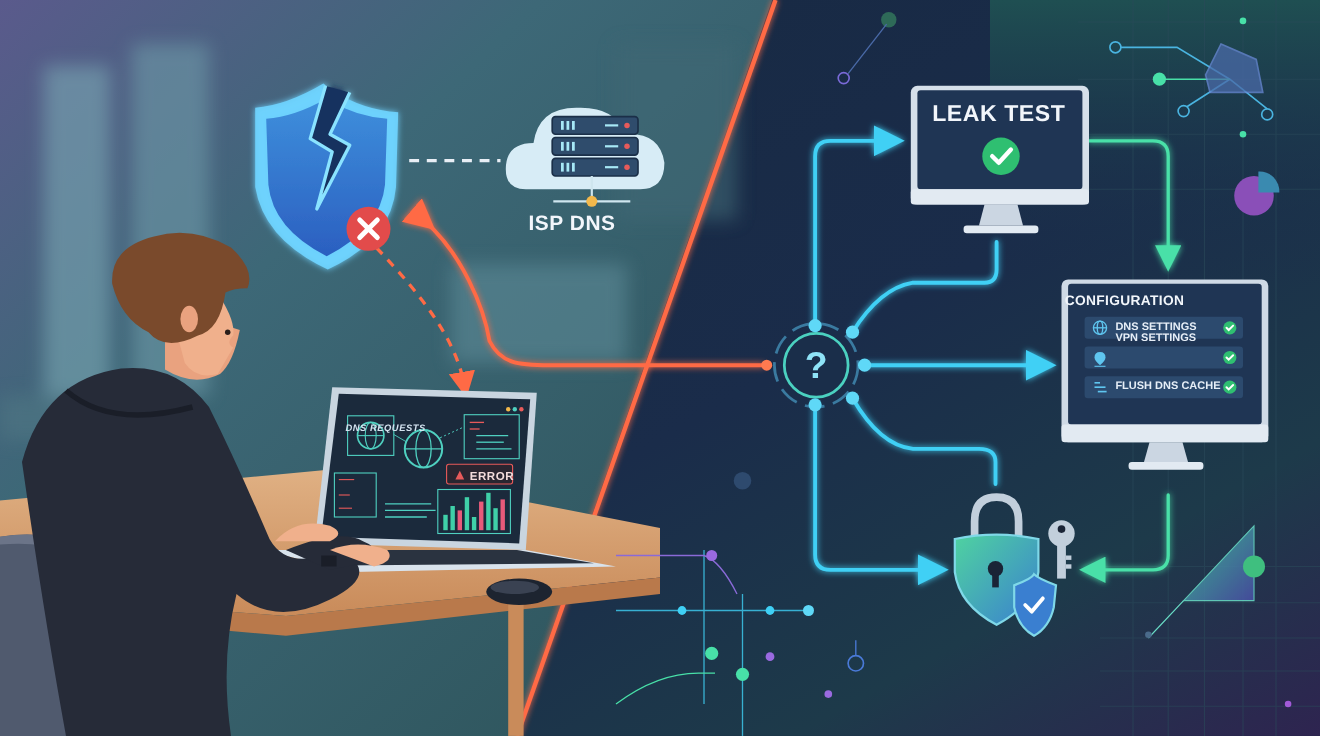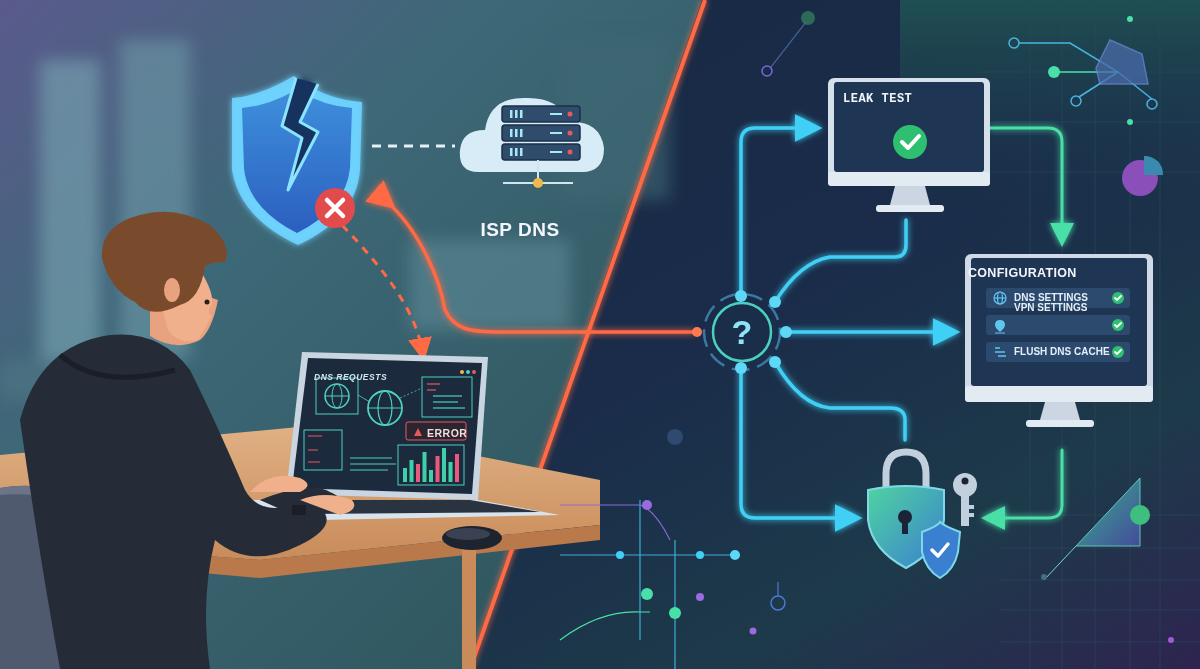--- a/index.html
+++ b/index.html
@@ -1,25 +1,25 @@
 <!DOCTYPE html>
 <html><head>
 <meta charset="utf-8">
 <style>
   html,body{margin:0;padding:0;}
   body{width:1200px;height:669px;overflow:hidden;background:#13223a;font-family:"Liberation Sans",sans-serif;}
   #stage{position:relative;width:1200px;height:669px;overflow:hidden;}
   #art{position:absolute;left:0;top:0;}
   .lbl{position:absolute;color:#f2f6fb;font-weight:bold;letter-spacing:0.5px;white-space:nowrap;}
-  #leak-title{left:843px;top:92px;width:130px;text-align:left;font-size:12px;font-family:Liberation Mono, monospace;}
-  #isp-label{left:470px;top:193px;width:100px;text-align:center;font-size:19px;margin-top:26px;}
+  #leak-title{left:843px;top:92px;width:130px;text-align:center;font-size:21px;}
+  #isp-label{left:470px;top:193px;width:100px;text-align:center;font-size:19px;}
   #config-title{left:968px;top:266px;width:180px;text-align:left;font-size:12.5px;letter-spacing:0.3px;}
   .cfg-row{position:absolute;left:986px;width:144px;height:20px;font-size:10px;color:#e6eef7;font-weight:bold;line-height:20px;}
   .cfg-row .t{position:absolute;left:28px;top:0;}
-  #dns-requests{left:314px;top:372px;font-size:8.5px;font-weight:bold;font-style:italic;color:#d4e3f0;}
+  #dns-requests{left:314px;top:384px;font-size:8.5px;font-weight:bold;font-style:italic;color:#d4e3f0;}
   #error-lbl{left:427px;top:427px;font-size:10.5px;color:#f3dcdc;}
 </style>
 </head>
 <body>
 
 <div id="stage">
 <svg id="art" width="1200" height="669" viewBox="0 0 1200 669" xmlns="http://www.w3.org/2000/svg">
   <defs>
     <linearGradient id="leftBg" x1="0" y1="0" x2="1" y2="1">
       <stop offset="0" stop-color="#5a5a8c"></stop>

